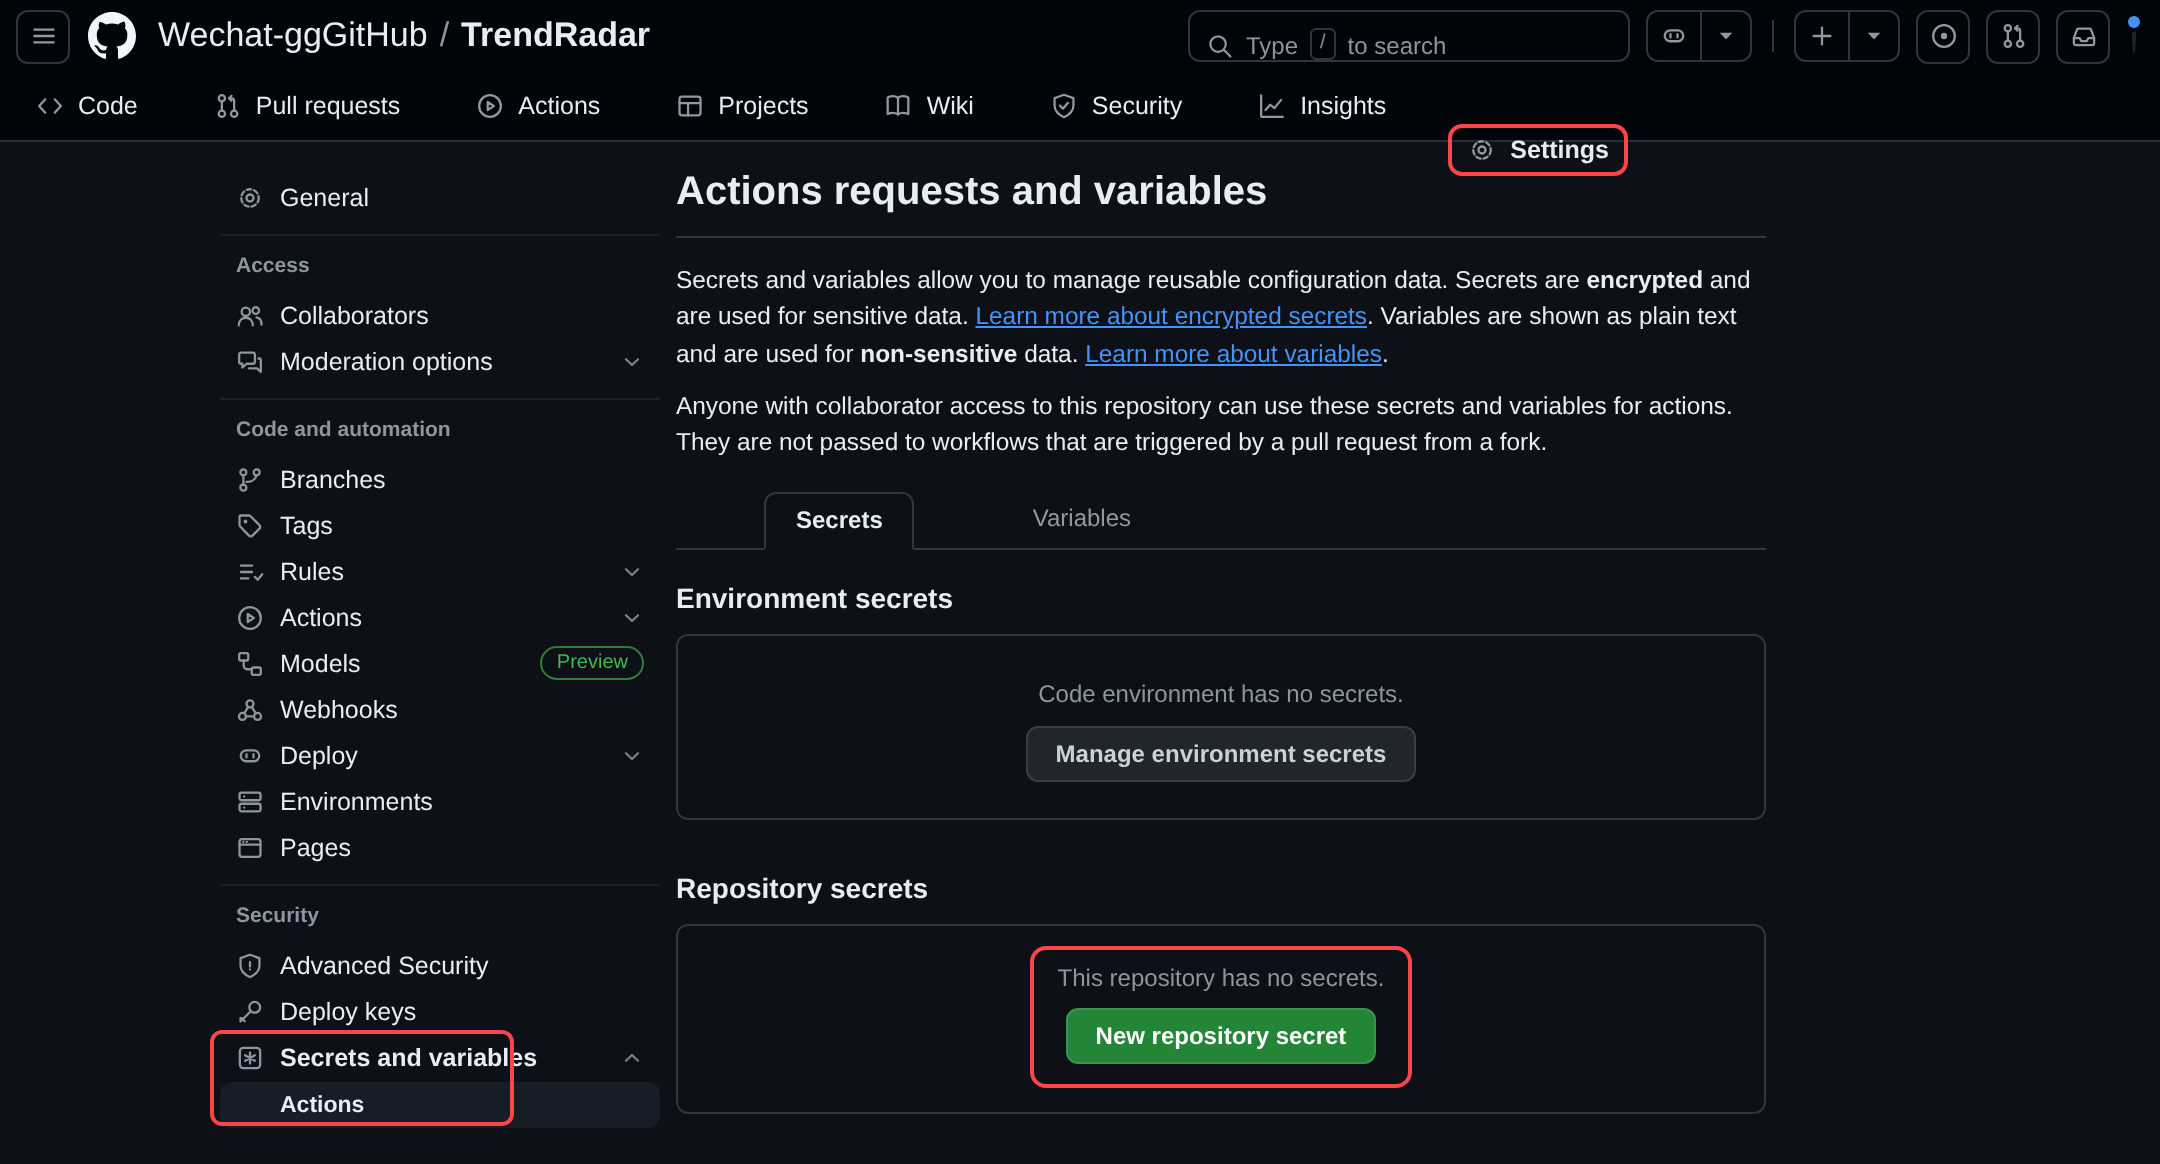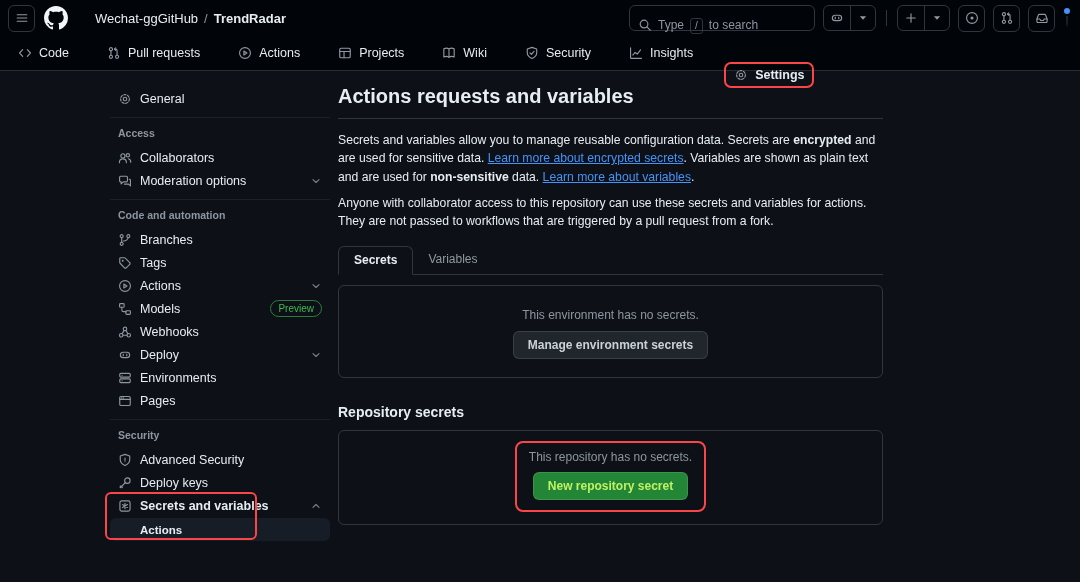--- a/index.html
+++ b/index.html
@@ -16,26 +16,26 @@
   svg.ic24 { width:24px; height:24px; display:block; }
   svg.ic *, svg.ic12 *, svg.ic24 * { fill:none; stroke:currentColor; stroke-width:1.3; stroke-linecap:round; stroke-linejoin:round; }
   svg.ic12 * { stroke-width:1.5; }
   svg .fl { fill:currentColor; stroke:none; }
   
   .topchrome { background:var(--header-bg,#010409); border-bottom:1px solid #262c35; }
   .topbar { height:36px; display:flex; align-items:center; padding:0 12px 0 8px; gap:9px; }
   .iconbtn { display:flex; align-items:center; justify-content:center; width:27px; height:27px;
              border:1px solid #30363d; border-radius:6px; color:#9198a1; background:transparent; cursor:pointer; }
   .gh-logo { color:#f0f6fc; }
-  .crumbs { display:flex; align-items:center; gap:6px; font-size:13px; margin-left:18px; }
+  .crumbs { display:flex; align-items:center; gap:6px; font-size:17px; margin-left:2px; }
   .crumb-sep { color:#8d96a0; }
   .crumb-repo { font-weight:700; }
   .topbar-right { margin-left:auto; display:flex; align-items:center; gap:8px; }
-  .searchbox { display:flex; align-items:flex-start; gap:6px; width:186px; height:26px;
-               border:1px solid #30363d; border-radius:6px; padding:12px 8px; color:#8d96a0; font-size:12px; cursor:text; }
+  .searchbox { display:flex; align-items:flex-end; gap:6px; width:221px; height:26px;
+               border:1px solid #30363d; border-radius:6px; padding:0 8px; color:#8d96a0; font-size:12px; cursor:text; }
   .searchbox .ic { color:#8d96a0; }
   .kbd { border:1px solid #30363d; border-radius:3px; font-size:10px; padding:0 4px; line-height:14px; color:#8d96a0; }
   .split { display:flex; align-items:stretch; height:26px; border:1px solid #30363d; border-radius:6px; color:#9198a1; }
   .split .seg { display:flex; align-items:center; justify-content:center; padding:0 6px; cursor:pointer; }
   .split .seg + .seg { border-left:1px solid #30363d; }
   .vdivider { width:1px; height:16px; background:#30363d; margin:0 2px; }
   .avatar-wrap { position:relative; margin-left:3px; }
   .avatar { width:24px; height:24px; border-radius:50%;
             background:radial-gradient(circle at 50% 62%, #f8a36b 34%, #e1662f 36%);
             border:1px solid rgba(255,255,255,0.12); cursor:pointer; }
@@ -68,33 +68,33 @@
   .annot-side { position:absolute; left:-5px; top:-2px; width:152px; height:48px; border-radius:6px;
                 pointer-events:none; }
   
   .main { flex:1; min-width:0; }
   .page-title { font-size:20px; font-weight:600; padding-bottom:10px; border-bottom:1px solid #30363d; }
   .intro { margin-top:12px; font-size:12.2px; line-height:1.5; color:#e6edf3; }
   .intro b { font-weight:700;text-align:right; }
   .link { color:var(--link-blue,#4493f8); text-decoration:underline; cursor:pointer; }
   .intro + .intro { margin-top:8px; }
   .tabnav { margin-top:16px; border-bottom:1px solid #30363d; display:flex; }
-  .tabnav .t { padding:6px 15px 7px; font-size:12px; color:#9198a1; margin-bottom:-1px; cursor:pointer; }
+  .tabnav .t { padding:6px 15px 7px; font-size:12px; color:#9198a1; margin-bottom:-1px; cursor:pointer;margin-left:44px; }
   .tabnav .t.active { color:#e6edf3; font-weight:600; background:var(--page-bg,#0d1117);
                       border:1px solid #30363d; border-bottom-color:var(--page-bg,#0d1117);
                       border-radius:6px 6px 0 0; }
   .sec-h { margin-top:16px; font-size:14px; font-weight:700; }
   .empty-box { margin-top:10px; border:1px solid #30363d; border-radius:6px; text-align:center;
                padding:22px 16px 18px; }
   .empty-text { font-size:12px; color:#8d96a0; }
   .btn { display:inline-flex; align-items:center; font-size:12px; font-weight:600; height:28px;
          padding:0 14px; border-radius:6px; border:1px solid rgba(240,246,252,0.12); cursor:pointer;
          font-family:inherit; }
   .btn-default { background:#21262d; color:#c9d1d9; }
-  .btn-green { background:var(--button-green,#238636); color:#bef264; }
+  .btn-green { background:var(--button-green,#238636); color:#ffffff; }
   .empty-box > .btn { margin-top:9px; }
   .repo-box { padding:10px 16px 12px; }
   .annot-inline { display:inline-block; padding:7px 12px 10px; border-radius:8px; }
   .annot-inline .btn { margin-top:8px; }
 </style>
 </head>
 <body>
 
 <div class="topchrome">
   <div class="topbar">
@@ -291,20 +291,30 @@
       </div>
       <div class="si">
         <svg class="ic" viewBox="0 0 16 16">
             <path d="M2 7.2V3a1 1 0 0 1 1-1h4.2a1.5 1.5 0 0 1 1.1.4l5.1 5.1a1.4 1.4 0 0 1 0 2l-4 4a1.4 1.4 0 0 1-2 0L2.4 8.3A1.5 1.5 0 0 1 2 7.2z"></path>
             <circle class="fl" cx="5.4" cy="5.4" r="1.1"></circle>
           </svg>
         <span>Tags</span>
       </div>
       <div class="si">
         <svg class="ic" viewBox="0 0 16 16">
+            <path d="M2.8 4.3h6.4M2.8 8h6.4M2.8 11.7h4.2"></path>
+            <path d="M10.8 10.8l1.6 1.6 2.6-3.1"></path>
+          </svg>
+        <span>Rules</span>
+        <svg class="ic12 tail" viewBox="0 0 16 16">
+            <path d="M4 6.2 8 10l4-3.8"></path>
+          </svg>
+      </div>
+      <div class="si">
+        <svg class="ic" viewBox="0 0 16 16">
             <circle cx="8" cy="8" r="6.2"></circle>
             <path d="M6.7 5.7 10.2 8l-3.5 2.3z"></path>
           </svg>
         <span>Actions</span>
         <svg class="ic12 tail" viewBox="0 0 16 16">
             <path d="M4 6.2 8 10l4-3.8"></path>
           </svg>
       </div>
       <div class="si">
         <svg class="ic" viewBox="0 0 16 16">
@@ -391,22 +401,23 @@
 
     <p class="intro"><span>Secrets and variables allow you to manage reusable configuration data. Secrets are </span><b>encrypted</b><span> and are used for sensitive data. </span><a class="link">Learn more about encrypted secrets</a><span>. Variables are shown as plain text and are used for </span><b>non-sensitive</b><span> data. </span><a class="link">Learn more about variables</a><span>.</span></p>
 
     <p class="intro">Anyone with collaborator access to this repository can use these secrets and variables for actions. They are not passed to workflows that are triggered by a pull request from a fork.</p>
 
     <div class="tabnav">
       <span class="t active">Secrets</span>
       <span class="t">Variables</span>
     </div>
 
+    <h3 class="sec-h">Environment secrets</h3>
     <div class="empty-box">
-      <div class="empty-text">This environment has no secrets.</div>
+      <div class="empty-text">Code environment has no secrets.</div>
       <button class="btn btn-default">Manage environment secrets</button>
     </div>
 
     <h3 class="sec-h" style="margin-top:26px">Repository secrets</h3>
     <div class="empty-box repo-box">
       <div class="annot annot-inline">
         <div class="empty-text">This repository has no secrets.</div>
         <button class="btn btn-green">New repository secret</button>
       </div>
     </div>

